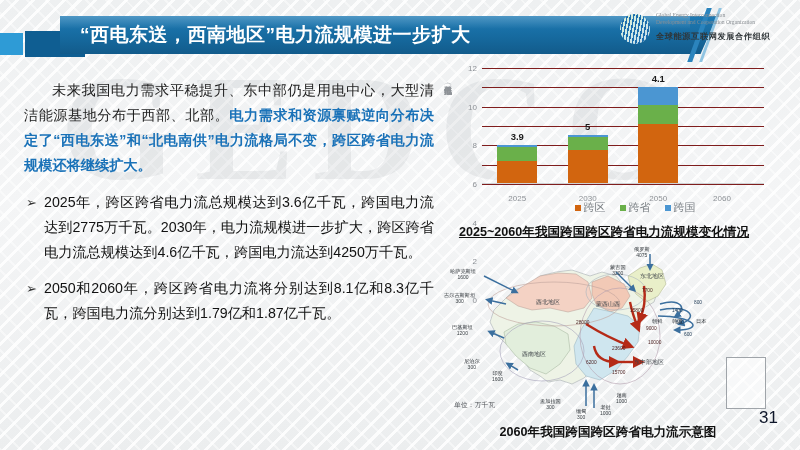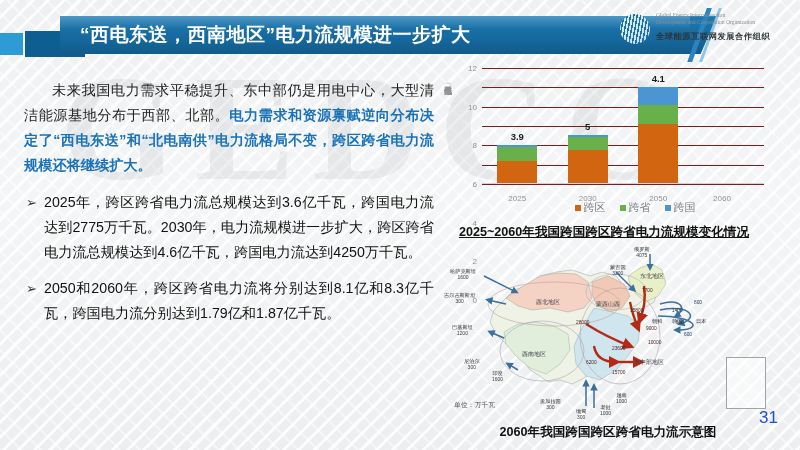--- a/index.html
+++ b/index.html
@@ -140,21 +140,21 @@
     position:absolute; left: 10px; top: 155px;
     font-size: 6.6px; color:#4c5055; letter-spacing:0.3px;
   }
   .mlbl { position:absolute; font-size:5.2px; color:#2b3035; line-height:6.4px; text-align:center; white-space:nowrap; }
   .mnum { font-size:5px; color:#3a4045; }
   .region-lbl { position:absolute; font-size:6px; color:#3c4247; white-space:nowrap; }
   .flow-num { position:absolute; font-size:4.8px; color:#4a1f1f; white-space:nowrap; }
   .flow-num.blue { color:#1f3a55; }
   .page-num {
     position:absolute; right: 22px; top: 408px;
-    font-size: 17px; color:#1d4ed8; z-index: 7;
+    font-size: 17px; color:#0f172a; z-index: 7;
   }
   .inset-box {
     position:absolute; right: 8px; bottom: 12px; width: 40px; height: 52px;
     border: 0.8px solid #9fa4a9; background: rgba(255,255,255,0.55);
   }
 </style>
 </head>
 <body>
 
 <div class="bg-texture"></div>

